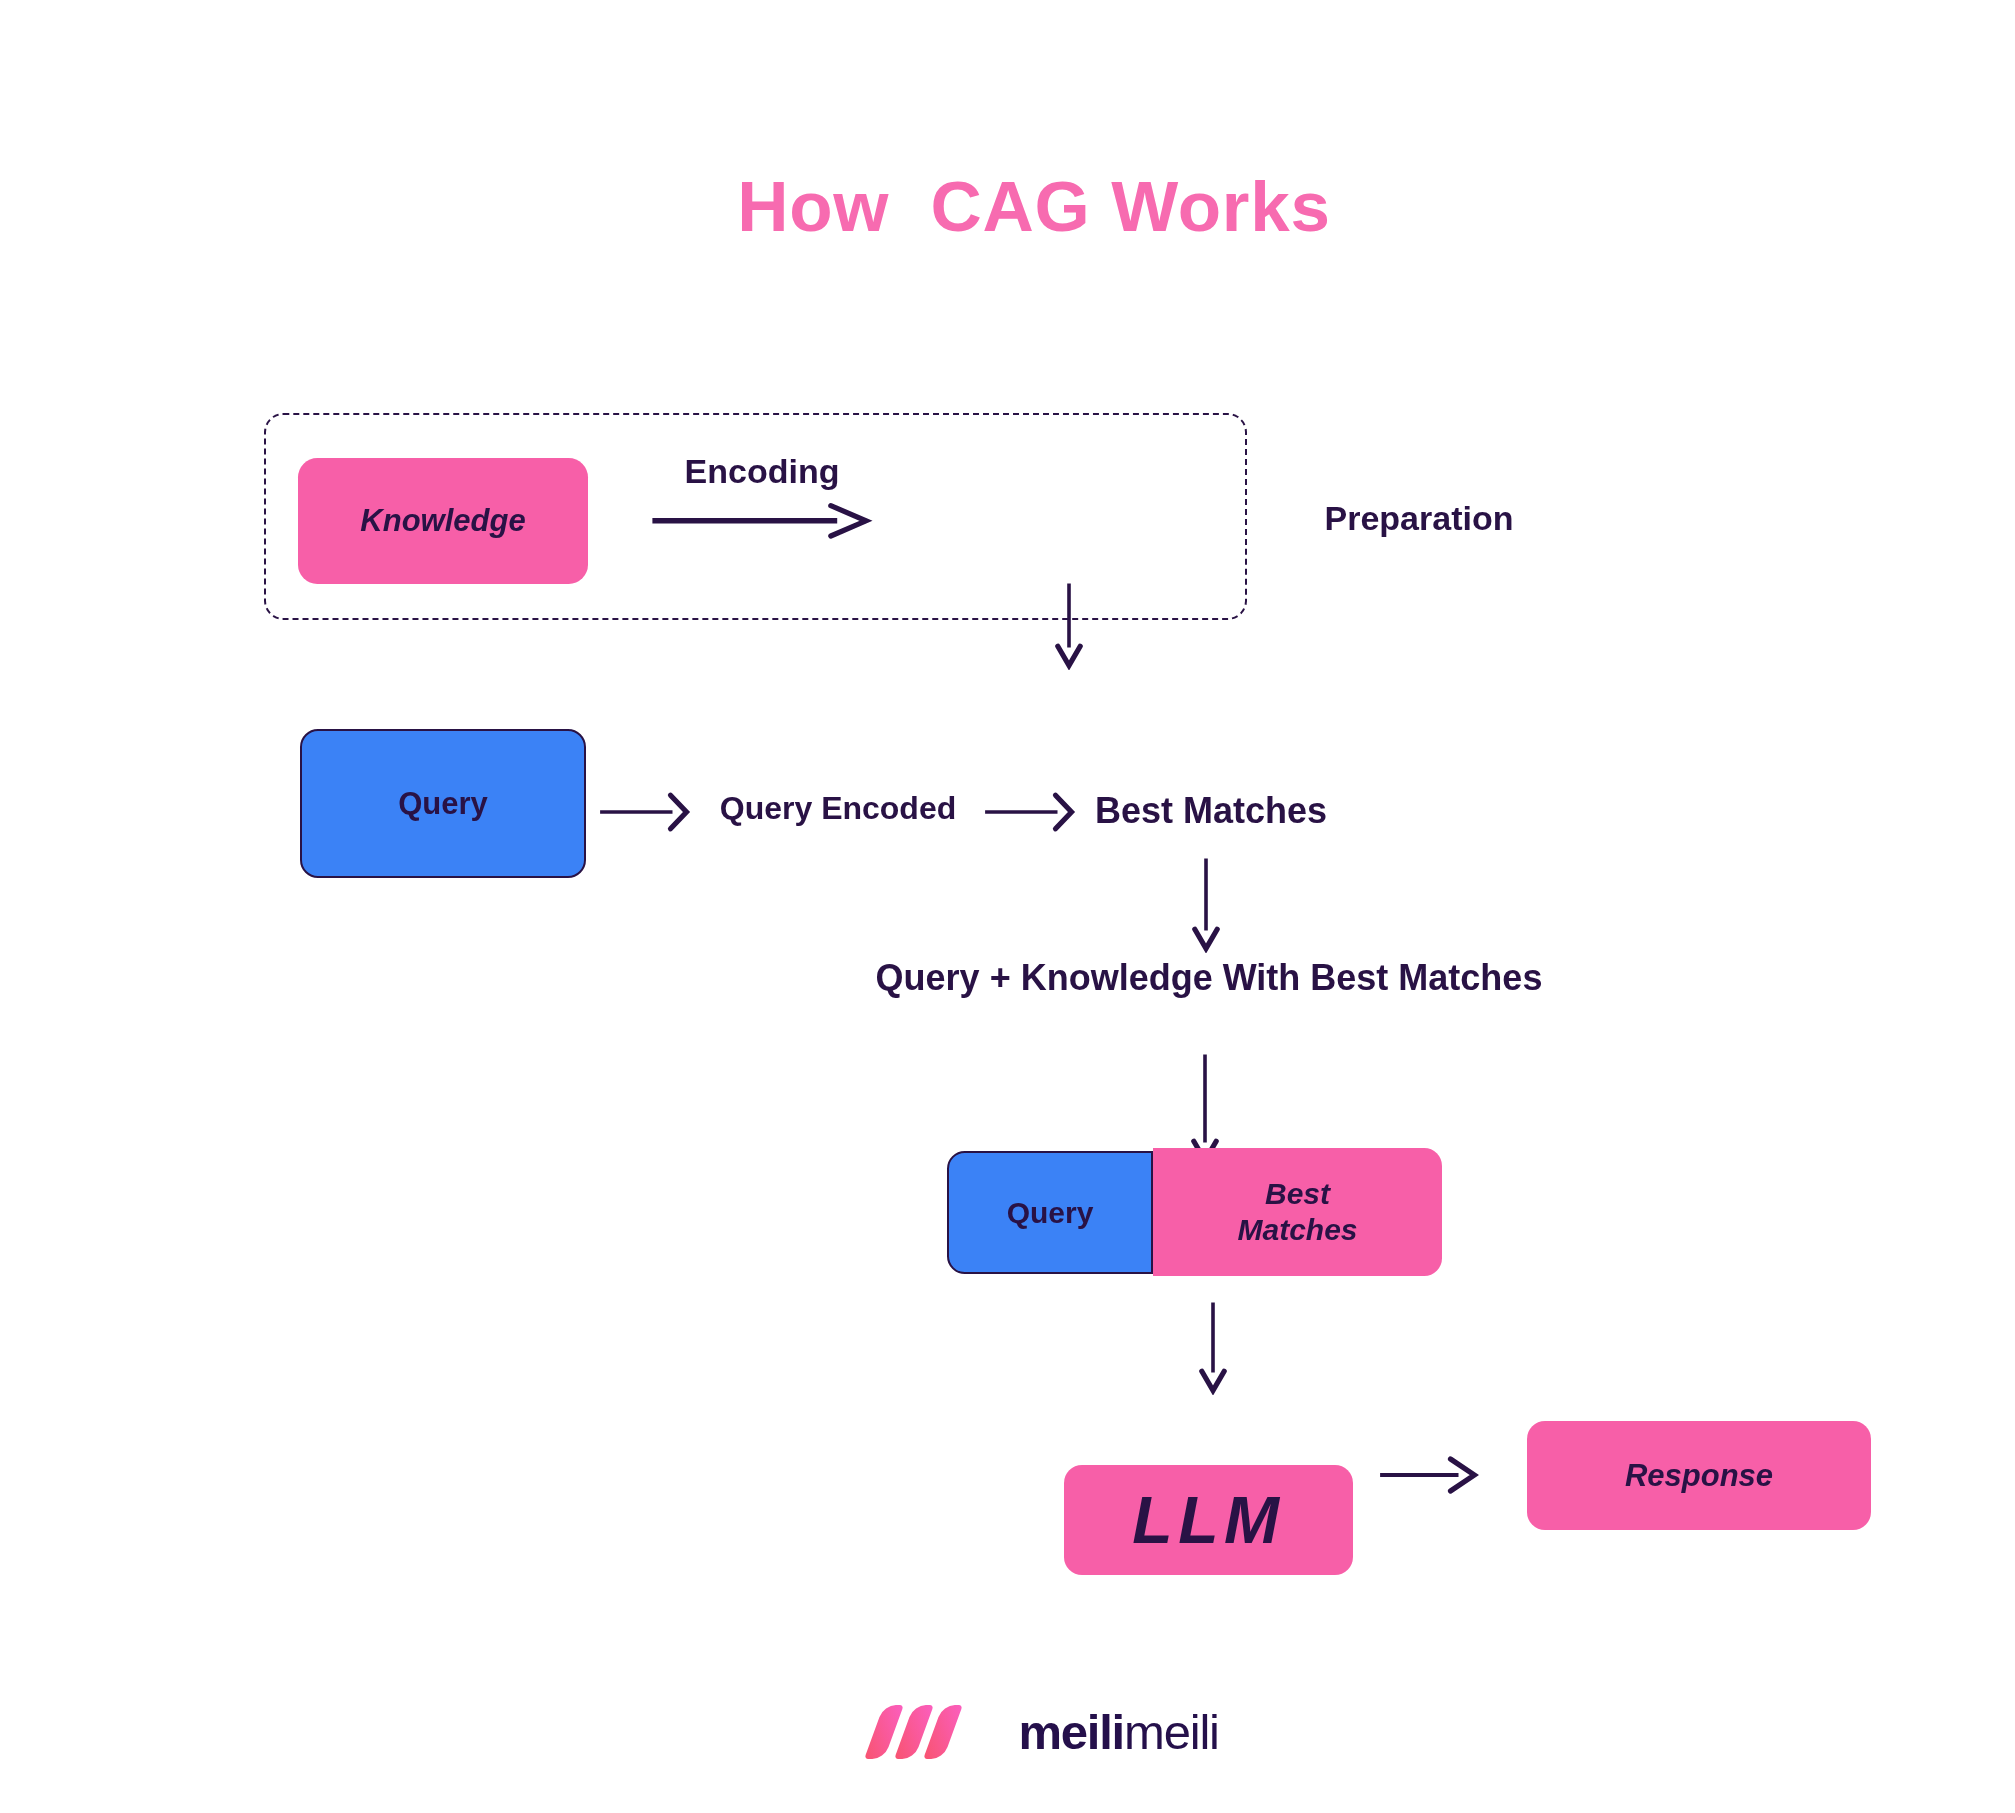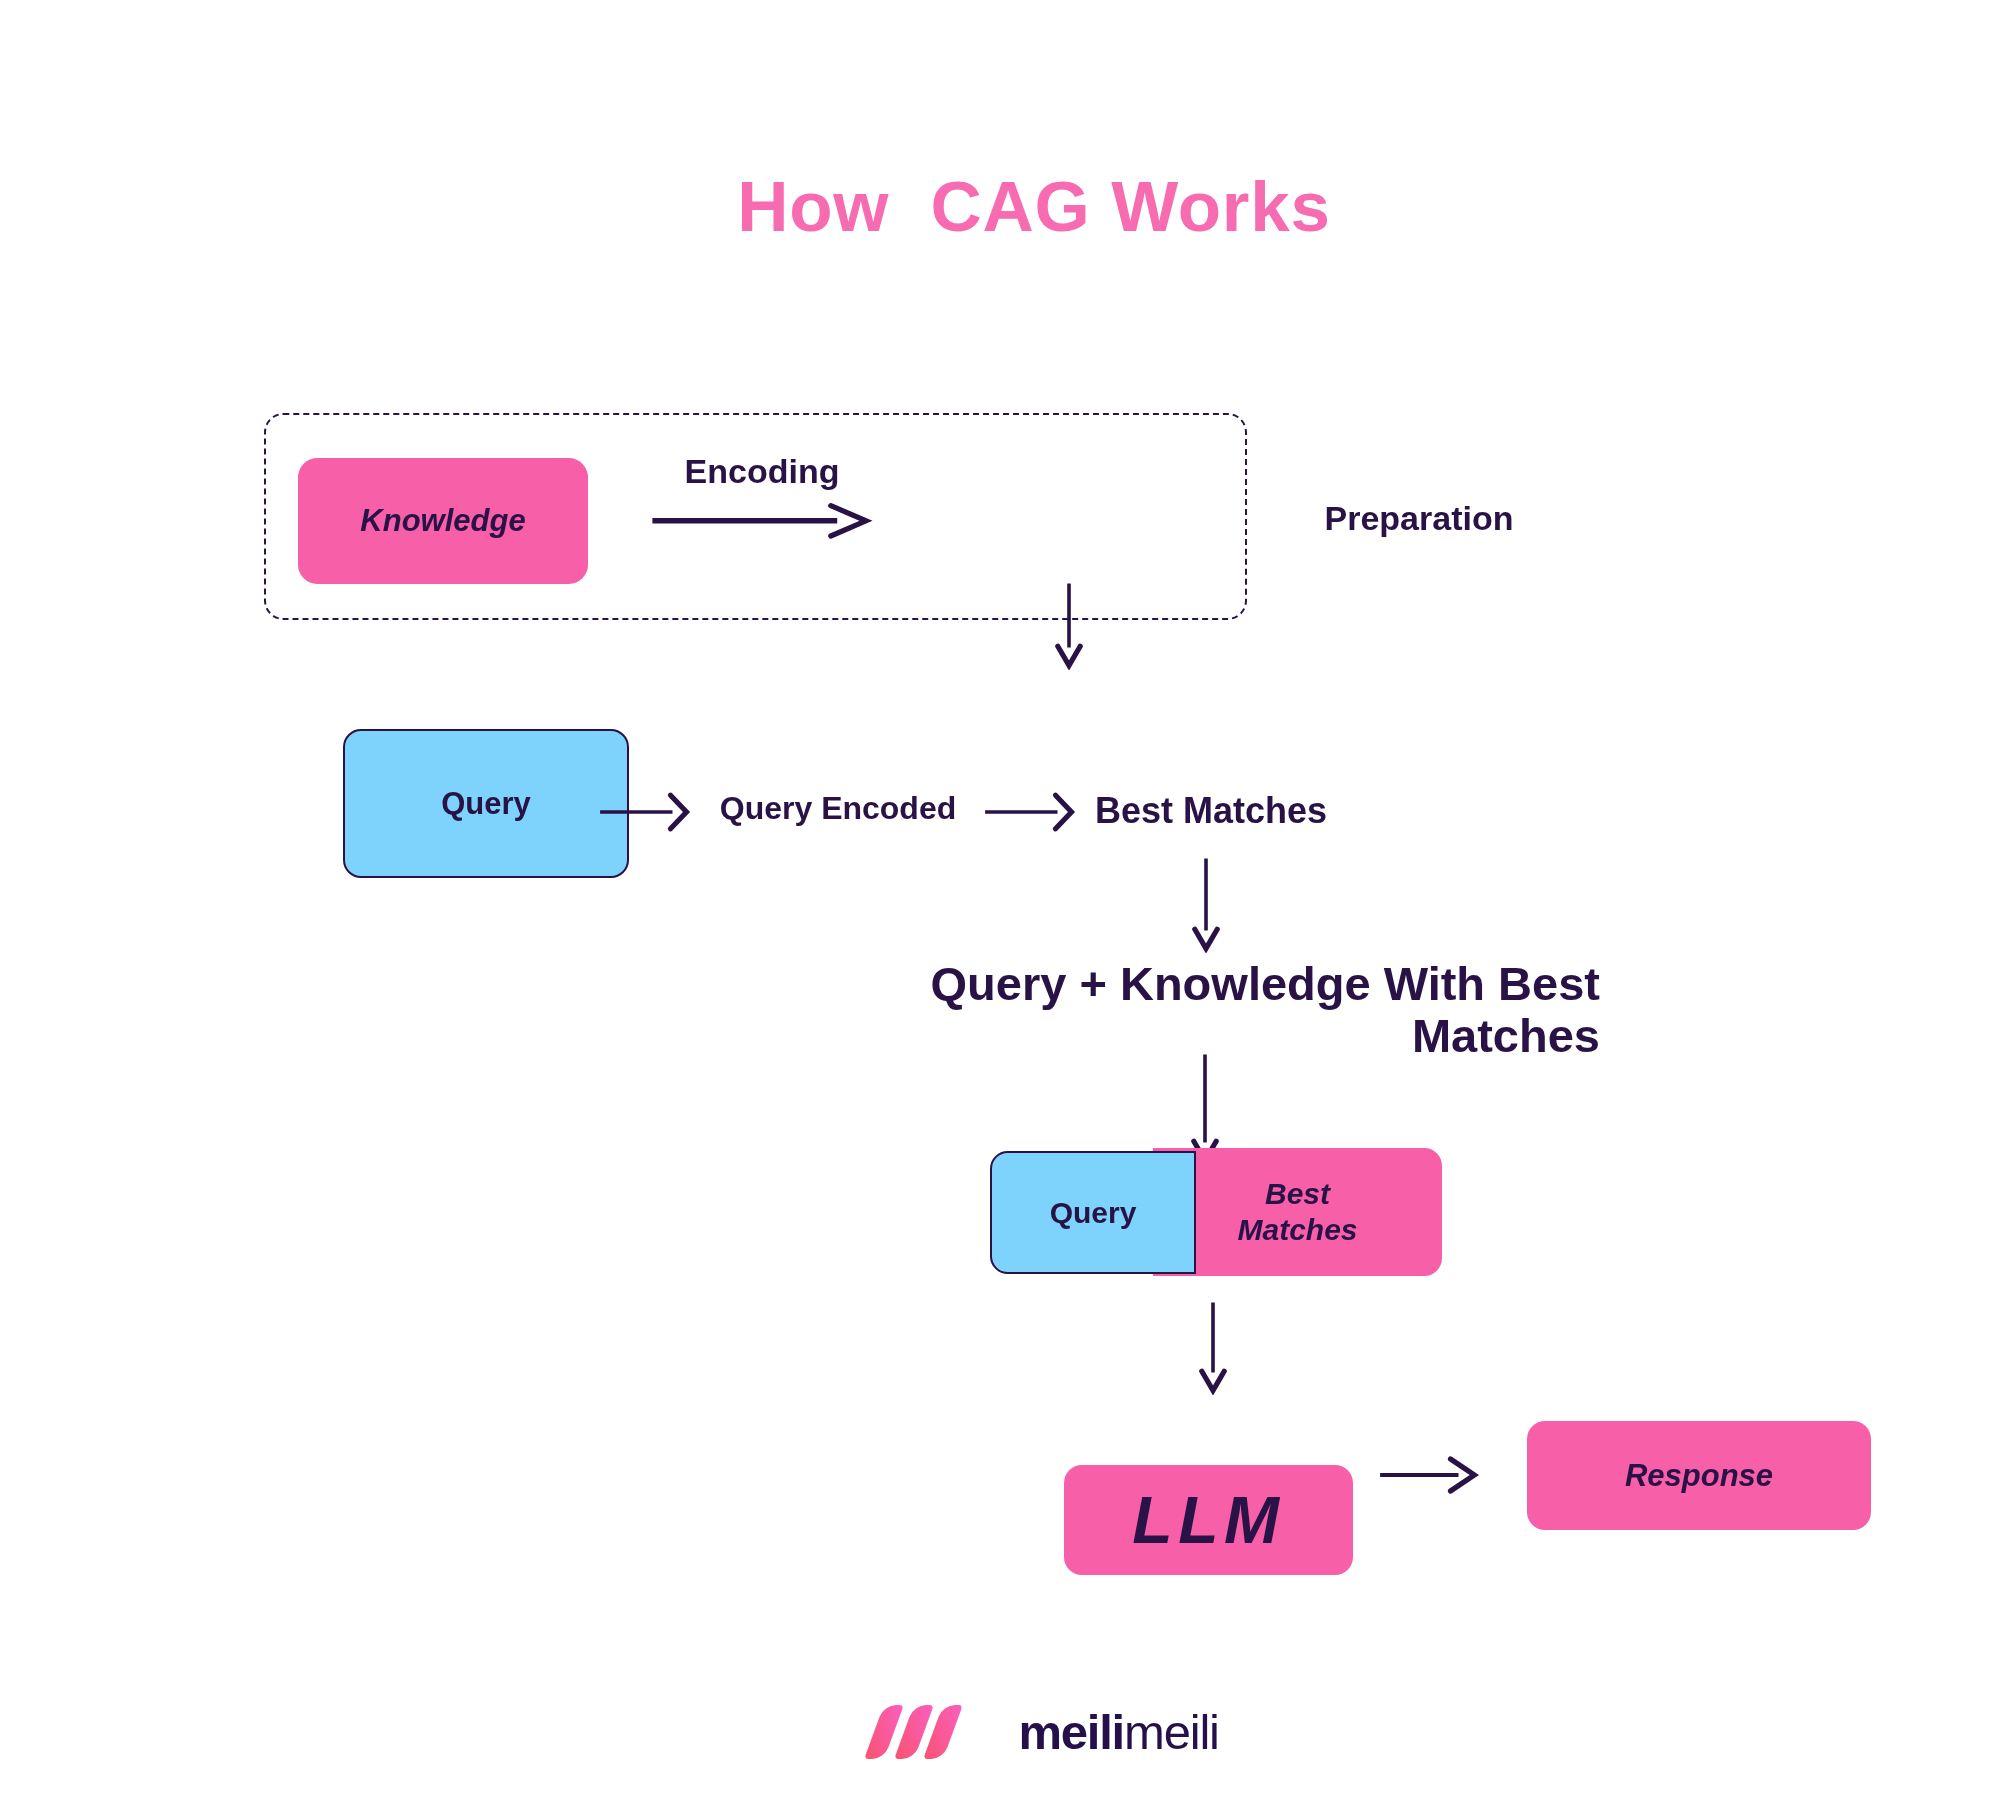--- a/index.html
+++ b/index.html
@@ -17,43 +17,43 @@
   #prep-frame{
     left:264px;top:413px;width:983px;height:207px;
     border:2.4px dashed #291245;border-radius:19.3px;box-sizing:border-box;
   }
   .pinkbox{
     background:#f75fa8;border-radius:19.3px;
     display:flex;align-items:center;justify-content:center;text-align:center;
     color:#291245;font-weight:bold;font-style:italic;
   }
   .whitebox{
-    background:#7dd3fc;border:2.4px solid #291245;box-sizing:border-box;
+    background:#3b82f6;border:2.4px solid #291245;box-sizing:border-box;
     display:flex;align-items:center;justify-content:center;text-align:center;
-    color:#291245;font-weight:bold;margin-left:43px;
+    color:#291245;font-weight:bold;
   }
   #knowledge-box{left:298px;top:458px;width:290px;height:126px;font-size:31px;font-style:italic;}
   #encoding-label{left:641px;top:453px;width:242px;text-align:center;
     font-size:34px;font-weight:bold;line-height:1.1;}
   #encoding-arrow{left:649px;top:496px;}
   #vdb-box{left:928px;top:448px;width:282px;height:133px;font-size:30px;line-height:1.2;}
   #vdb-box .inner{width:210px;}
   #preparation-label{left:1282px;top:499px;width:274px;text-align:center;
     font-size:34px;font-weight:bold;}
   #vdb-arrow{left:1047px;top:583px;}
   #query-box{left:300px;top:729px;width:286px;height:149px;border-radius:18px;font-size:31px;}
   #arrow-1{left:598px;top:788px;}
   #query-encoded-label{left:703px;top:791px;width:270px;text-align:center;
     font-size:32px;font-weight:bold;line-height:1.1;}
   #arrow-2{left:983px;top:788px;}
   #best-matches-label{left:1094px;top:791px;width:234px;text-align:center;
     font-size:36px;font-weight:bold;line-height:1.1;}
   #arrow-a{left:1184px;top:858px;}
-  #combined-label{left:818px;top:958px;width:782px;text-align:right;
-    font-size:47px;font-weight:bold;line-height:1.1;}
+  #combined-label{left:818px;top:958px;width:782px;text-align:center;
+    font-size:36px;font-weight:bold;line-height:1.1;}
   #arrow-b{left:1183px;top:1054px;}
   #combined-pink{left:1153px;top:1148px;width:289px;height:128px;
     border-radius:0 17.7px 17.7px 0;font-size:30px;line-height:1.2;}
   #combined-pink .inner{width:153px;}
   #combined-white{left:947px;top:1151px;width:206px;height:123px;
     border-radius:17.7px 0 0 17.7px;font-size:30px;}
   #arrow-c{left:1191px;top:1302px;}
   #llm-box{left:1064px;top:1465px;width:289px;height:110px;border-radius:18px;
     font-size:66px;letter-spacing:5.6px;}
   #llm-arrow{left:1378px;top:1451px;}

